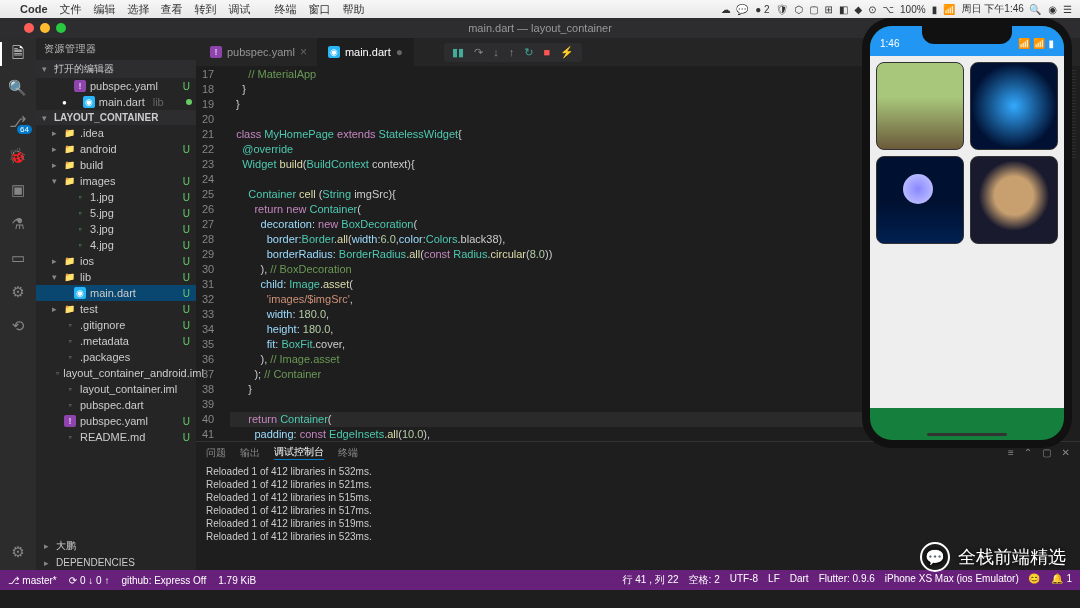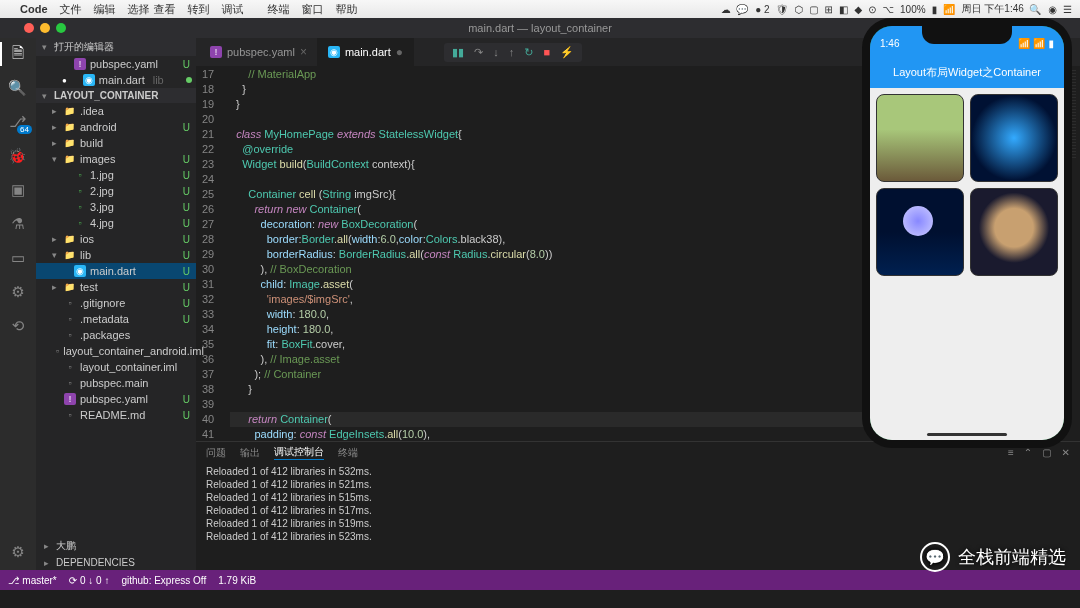--- a/index.html
+++ b/index.html
@@ -54,21 +54,21 @@
 .tabs .right-tools { margin-left: auto; display: flex; gap: 10px; color: #888; padding-right: 6px; }
 
 .editor-body { flex: 1; display: flex; overflow: hidden; position: relative; }
 .gutter { width: 34px; text-align: center; color: #858585; font: 11px/15px Menlo, Consolas, monospace; padding-right: 10px; padding-top: 1px; }
 .code { flex: 1; font: 11px/15px Menlo, Consolas, monospace; white-space: pre; padding-top: 1px; overflow: hidden; }
 .code .hl-line { background: #2a2a2a; display: inline-block; width: 100%; }
 .minimap { width: 60px; background: #1e1e1e; opacity: 0.5; position: relative; }
 .minimap::before { content:''; position:absolute; top:4px; left:4px; right:4px; height: 90px; background: repeating-linear-gradient(#3a3a3a 0 1px, transparent 1px 3px); }
 
 
-.kw { color: #c586c0; font-style: italic; } .cls { color: #4ec9b0; } .str { color: #ce9178; } .num { color: #b5cea8; }
+.kw { color: #c586c0; } .cls { color: #4ec9b0; } .str { color: #ce9178; } .num { color: #b5cea8; }
 .cm { color: #6a9955; } .fn { color: #dcdcaa; } .prop { color: #9cdcfe; }
 .an { color: #4ec9b0; }
 
 
 .panel { height: 129px; background: #1e1e1e; border-top: 1px solid #333; display: flex; flex-direction: column; }
 .panel-tabs { display: flex; gap: 14px; padding: 3px 10px; font-size: 10px; color: #888; align-items: center; }
 .panel-tabs .pt.active { color: #fff; border-bottom: 1px solid #007acc; }
 .panel-tabs .ptr { margin-left: auto; display: flex; gap: 10px; }
 .panel-out { flex:1; font: 10px/13px Menlo, monospace; color: #ccc; padding: 2px 10px; overflow: hidden; }
 
@@ -95,21 +95,21 @@
 
 .watermark { position: absolute; right: 14px; bottom: 36px; color: #fff; font-size: 18px; display: flex; align-items: center; gap: 8px; text-shadow: 0 0 4px #000; }
 .watermark .wm-ico { width: 30px; height: 30px; border: 2px solid #fff; border-radius: 50%; display:flex; align-items:center; justify-content:center; font-size:16px; }
 </style>
 </head>
 <body>
 
 <div class="menubar">
   <span class="apple"></span>
   <b>Code</b>
-  <span id="menuitems"><span style="margin-right:12px">文件</span><span style="margin-right:12px">编辑</span><span style="margin-right:4px">选择</span><span style="margin-right:12px">查看</span><span style="margin-right:12px">转到</span><span style="margin-right:24px">调试</span><span style="margin-right:12px">终端</span><span style="margin-right:12px">窗口</span><span style="margin-right:12px">帮助</span></span>
+  <span id="menuitems"><span style="margin-right:12px">文件</span><span style="margin-right:12px">编辑</span><span style="margin-right:11px">选择</span><span style="margin-right:12px">查看</span><span style="margin-right:12px">转到</span><span style="margin-right:24px">调试</span><span style="margin-right:12px">终端</span><span style="margin-right:12px">窗口</span><span style="margin-right:12px">帮助</span></span>
   <div class="right">
     <span>☁</span>
     <span>💬</span>
     <span>● 2</span>
     <span>🛡</span>
     <span>⬡</span>
     <span>▢</span>
     <span>⊞</span>
     <span>◧</span>
     <span>◆</span>
@@ -143,20 +143,21 @@
     <div class="ico">🐞</div>
     <div class="ico">▣</div>
     <div class="ico">⚗</div>
     <div class="ico">▭</div>
     <div class="ico">⚙</div>
     <div class="ico">⟲</div>
     <div class="ico bottom">⚙</div>
   </div>
 
   <div class="sidebar">
+    <div class="hdr">资源管理器</div>
     <div class="sect">
         <span class="chev">▾</span>
         <span>打开的编辑器</span>
       </div>
     <div id="tree">
         <div class="item " style="padding-left:26px">
           <span class="chev"></span>
           <span class="fico fico-yaml">!</span>
           <span>pubspec.yaml</span>
           <span class="git-u">U</span>
@@ -197,21 +198,21 @@
         </div>
         <div class="item " style="padding-left:26px">
           <span class="chev"></span>
           <span class="fico fico-img">▫</span>
           <span>1.jpg</span>
           <span class="git-u">U</span>
         </div>
         <div class="item " style="padding-left:26px">
           <span class="chev"></span>
           <span class="fico fico-img">▫</span>
-          <span>2.jpg</span>
+          <span>5.jpg</span>
           <span class="git-u">U</span>
         </div>
         <div class="item " style="padding-left:26px">
           <span class="chev"></span>
           <span class="fico fico-img">▫</span>
           <span>3.jpg</span>
           <span class="git-u">U</span>
         </div>
         <div class="item " style="padding-left:26px">
           <span class="chev"></span>
@@ -266,21 +267,21 @@
           <span>layout_container_android.iml</span>
         </div>
         <div class="item " style="padding-left:16px">
           <span class="chev"></span>
           <span class="fico fico-file">▫</span>
           <span>layout_container.iml</span>
         </div>
         <div class="item " style="padding-left:16px">
           <span class="chev"></span>
           <span class="fico fico-file">▫</span>
-          <span>pubspec.main</span>
+          <span>pubspec.dart</span>
         </div>
         <div class="item " style="padding-left:16px">
           <span class="chev"></span>
           <span class="fico fico-yaml">!</span>
           <span>pubspec.yaml</span>
           <span class="git-u">U</span>
         </div>
         <div class="item " style="padding-left:16px">
           <span class="chev"></span>
           <span class="fico fico-file">▫</span>
@@ -387,32 +388,40 @@
   </div>
 </div>
 
 <div class="statusbar">
   <div id="sbl" style="display:flex; gap:12px">
       <span>⎇ master*</span>
       <span>⟳ 0 ↓ 0 ↑</span>
       <span>github: Express Off</span>
       <span>1.79 KiB</span>
     </div>
+  <div class="sb-right" id="sbr">
+      <span>行 41 , 列 22</span>
+      <span>空格: 2</span>
+      <span>UTF-8</span>
+      <span>LF</span>
+      <span>Dart</span>
+      <span>Flutter: 0.9.6</span>
+      <span>iPhone XS Max (ios Emulator)</span>
+      <span>😊</span>
+      <span>🔔 1</span>
+    </div>
 </div>
 
 <div class="sim">
   <div class="notch"></div>
   <div class="sbar">
     <span>1:46</span>
       <span></span>
       <span>📶 📶 ▮</span>
   </div>
-  <div class="appbar">
-      <span>Layout布局Widget之Container</span>
-    </div>
   <div class="body">
     <div class="row">
         <div class="cell c1"></div>
         <div class="cell c2"></div>
       </div>
     <div class="row">
         <div class="cell c3"></div>
         <div class="cell c4"></div>
       </div>
   </div>

